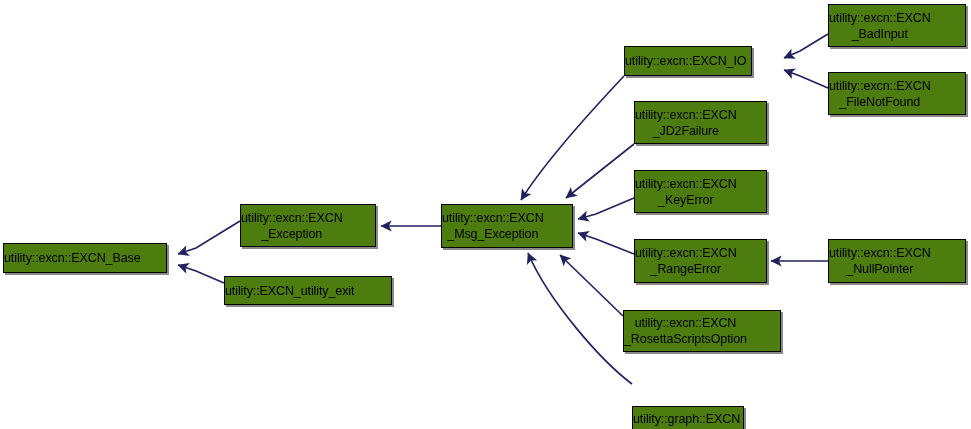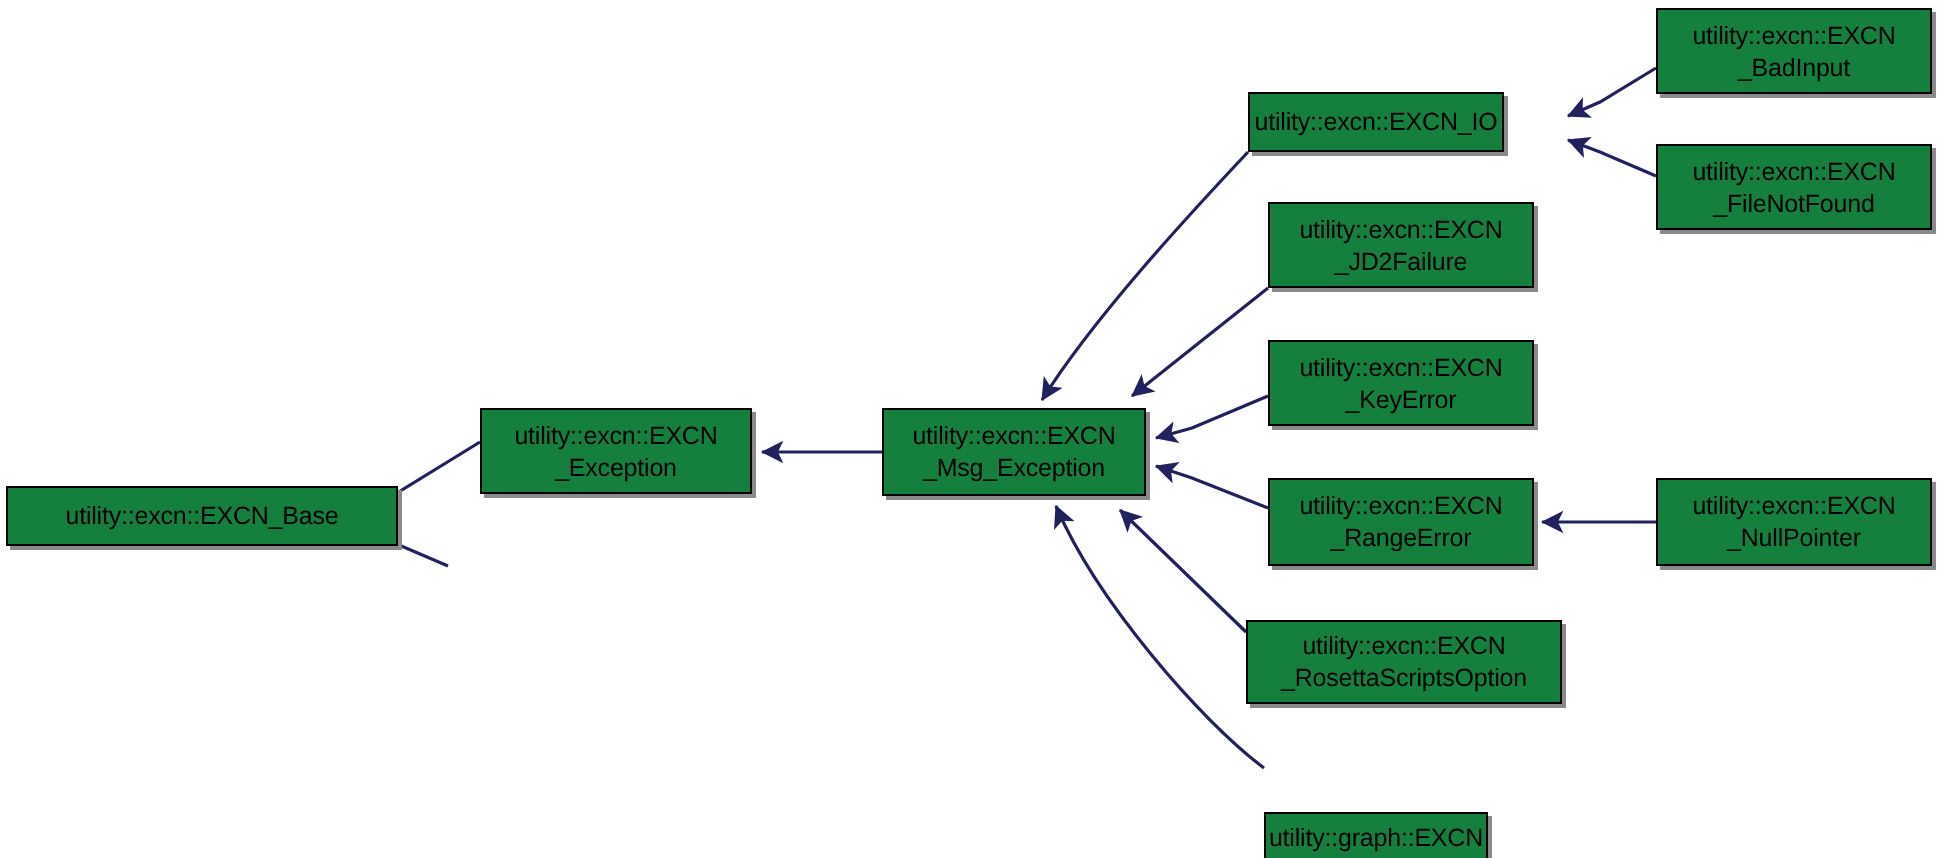--- a/index.html
+++ b/index.html
@@ -20,25 +20,25 @@
     left: 0;
     top: 0;
     width: 971px;
     height: 429px;
     pointer-events: none;
   }
   .node {
     position: absolute;
     box-sizing: border-box;
     border: 1px solid #000000;
-    background: #15803d;
+    background: #4d7c0f;
     box-shadow: 2px 2px 0 0 #8a8a8a;
     display: flex;
     align-items: center;
-    justify-content: center;
+    justify-content: flex-start;
     text-align: center;
     cursor: pointer;
   }
   .node .label {
     display: block;
     font-size: 12.5px;
     line-height: 16px;
     color: #000000;
     white-space: pre;
     letter-spacing: -0.1px;
@@ -60,26 +60,29 @@
       <path d="M 624 76 C 592 110, 546 160, 521 200" fill="none" stroke="#21215e" stroke-width="1.6" marker-end="url(#arrow)"></path>
       <path d="M 634 144 L 566 198" fill="none" stroke="#21215e" stroke-width="1.6" marker-end="url(#arrow)"></path>
       <path d="M 634 198 L 596 214 L 578 219" fill="none" stroke="#21215e" stroke-width="1.6" marker-end="url(#arrow)"></path>
       <path d="M 634 254 L 596 239 L 578 233" fill="none" stroke="#21215e" stroke-width="1.6" marker-end="url(#arrow)"></path>
       <path d="M 623 316 L 560 255" fill="none" stroke="#21215e" stroke-width="1.6" marker-end="url(#arrow)"></path>
       <path d="M 632 384 C 600 360, 548 300, 528 253" fill="none" stroke="#21215e" stroke-width="1.6" marker-end="url(#arrow)"></path>
       <path d="M 828 34 L 800 51 L 784 58" fill="none" stroke="#21215e" stroke-width="1.6" marker-end="url(#arrow)"></path>
       <path d="M 828 88 L 800 76 L 784 70" fill="none" stroke="#21215e" stroke-width="1.6" marker-end="url(#arrow)"></path>
       <path d="M 828 261 L 790 261 L 771 261" fill="none" stroke="#21215e" stroke-width="1.6" marker-end="url(#arrow)"></path>
     </svg>
-<div class="node" style="left: 3px; top: 243px; width: 196px; height: 30px;">
+<div class="node" style="left: 3px; top: 243px; width: 164px; height: 30px;">
       <span class="label">utility::excn::EXCN_Base</span>
     </div>
     <div class="node" style="left: 240px; top: 204px; width: 136px; height: 43px;">
       <span class="label">utility::excn::EXCN
 _Exception</span>
+    </div>
+    <div class="node" style="left: 224px; top: 276px; width: 168px; height: 29px;">
+      <span class="label">utility::EXCN_utility_exit</span>
     </div>
     <div class="node" style="left: 441px; top: 204px; width: 132px; height: 44px;">
       <span class="label">utility::excn::EXCN
 _Msg_Exception</span>
     </div>
     <div class="node" style="left: 624px; top: 46px; width: 128px; height: 30px;">
       <span class="label">utility::excn::EXCN_IO</span>
     </div>
     <div class="node" style="left: 634px; top: 101px; width: 133px; height: 43px;">
       <span class="label">utility::excn::EXCN

